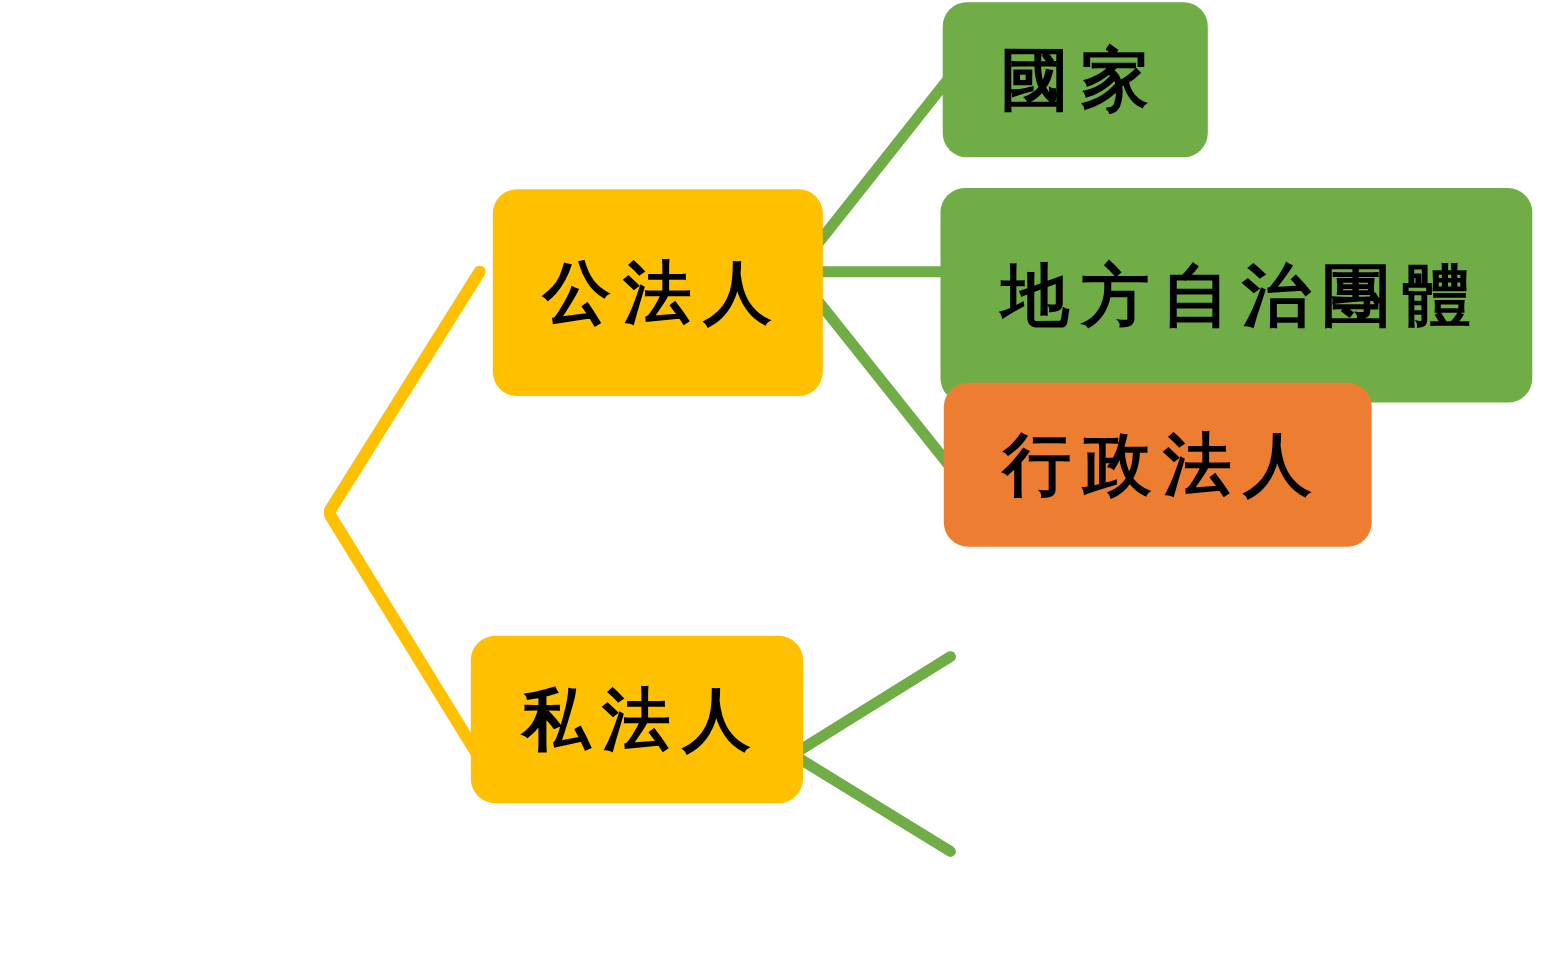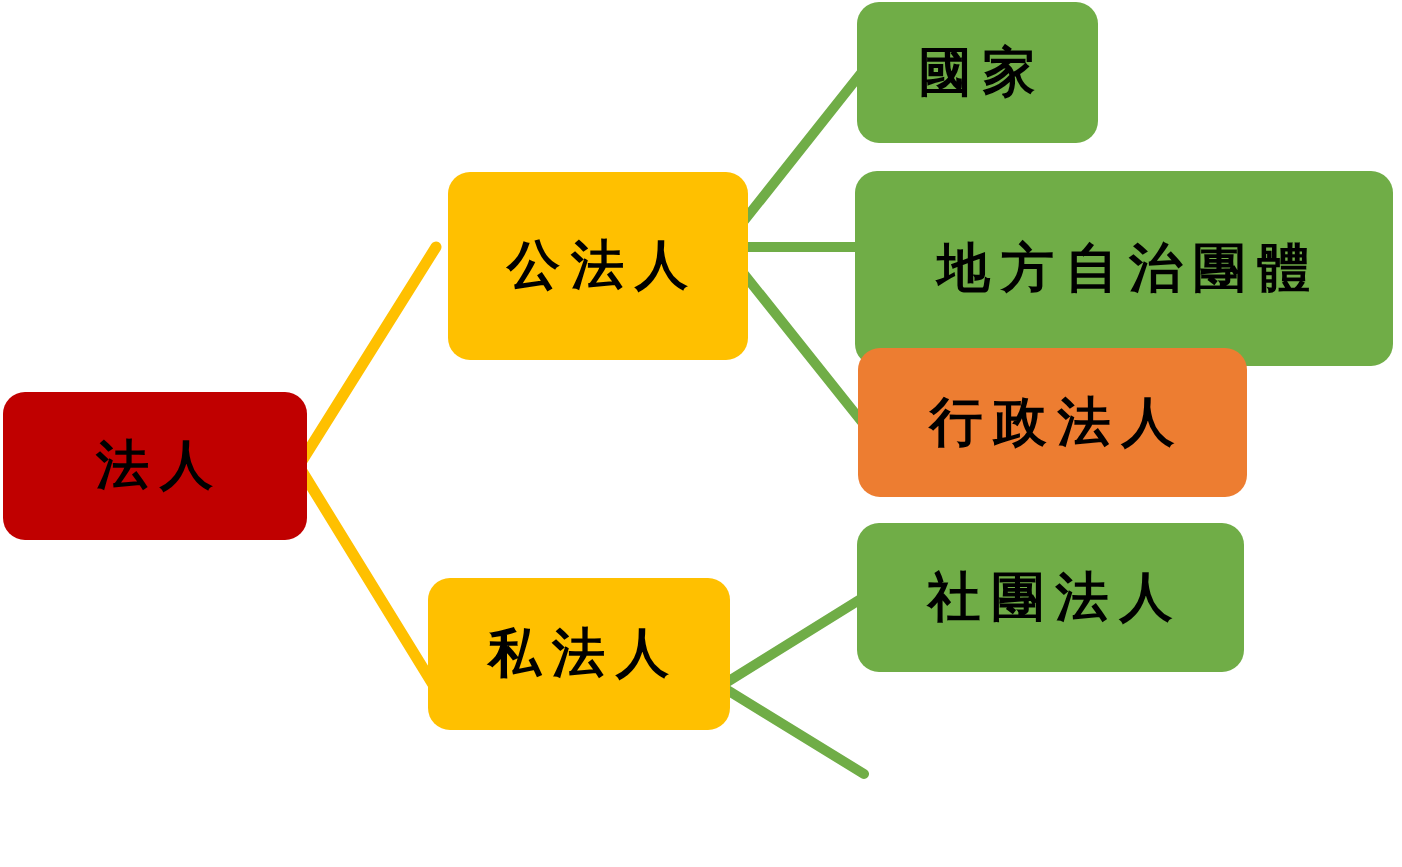--- a/index.html
+++ b/index.html
@@ -18,21 +18,21 @@
     z-index: 1;
   }
   .node {
     position: absolute;
     z-index: 2;
     display: flex;
     align-items: center;
     justify-content: center;
     border-radius: 22px;
     font-weight: bold;
-    font-size: 53px;
+    font-size: 62px;
     letter-spacing: 11px;
     color: var(--text, #000);
     white-space: nowrap;
   }
   .node span { transform: translateX(5px); } 
   .node-root    { left: 3px;   top: 392px; width: 304px; height: 148px; background: var(--root-box); }
   .node-public  { left: 448px; top: 172px; width: 300px; height: 188px; background: var(--branch-box); }
   .node-private { left: 428px; top: 578px; width: 302px; height: 152px; background: var(--branch-box); text-align: center; }
   .node-nation  { left: 857px; top: 2px;   width: 241px; height: 141px; background: var(--leaf-box); }
   .node-local   { left: 855px; top: 171px; width: 538px; height: 195px; background: var(--leaf-box); }
@@ -50,23 +50,20 @@
   <svg class="connector-layer" viewBox="0 0 1402 867" xmlns="http://www.w3.org/2000/svg" aria-hidden="true">
     <line class="line-primary" x1="300" y1="464" x2="436" y2="247"></line>
     <line class="line-primary" x1="300" y1="468" x2="434" y2="686"></line>
     <line class="line-secondary" x1="724" y1="246" x2="862" y2="72"></line>
     <line class="line-secondary" x1="724" y1="247" x2="862" y2="247"></line>
     <line class="line-secondary" x1="724" y1="249" x2="862" y2="422"></line>
     <line class="line-secondary" x1="724" y1="684" x2="864" y2="597"></line>
     <line class="line-secondary" x1="724" y1="688" x2="864" y2="774"></line>
   </svg>
 
-  <div class="node node-root">
-    <span>法人</span>
-  </div>
 
   <div class="node node-public">
     <span>公法人</span>
   </div>
 
   <div class="node node-private">
     <span>私法人</span>
   </div>
 
   <div class="node node-nation">
@@ -74,18 +71,15 @@
   </div>
 
   <div class="node node-local">
     <span>地方自治團體</span>
   </div>
 
   <div class="node node-admin">
     <span>行政法人</span>
   </div>
 
-  <div class="node node-assoc">
-    <span>社團法人</span>
-  </div>
 
 
 </div>
 
 </body></html>

